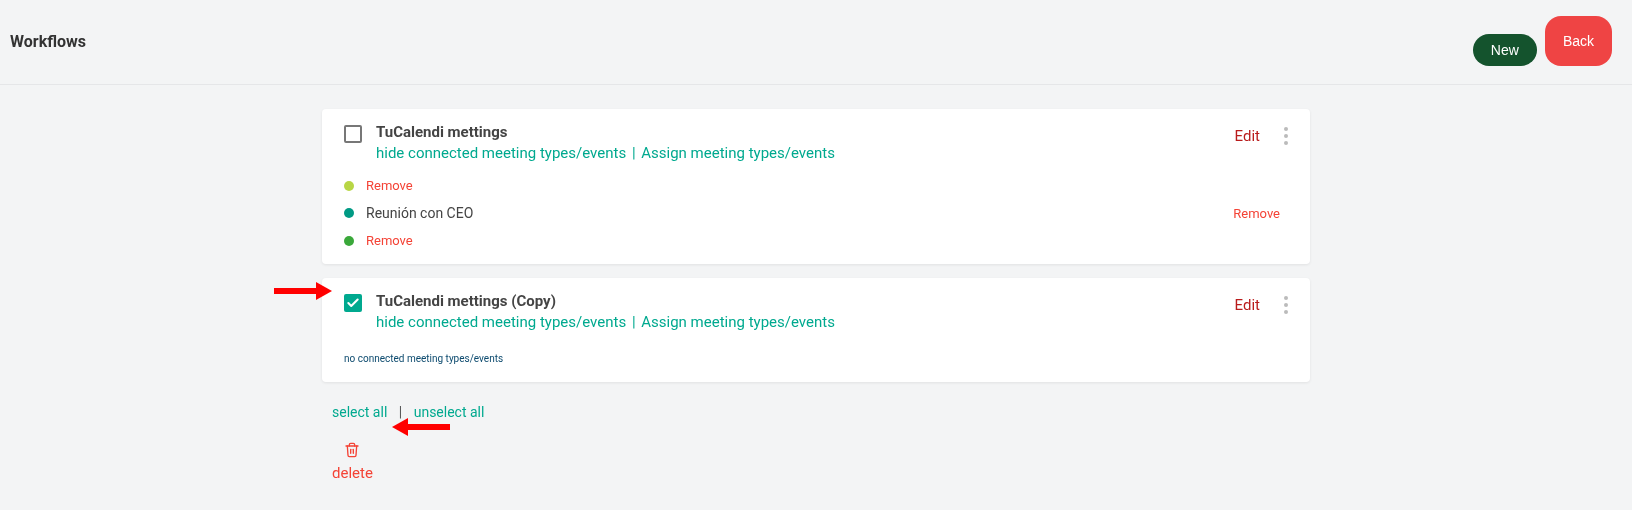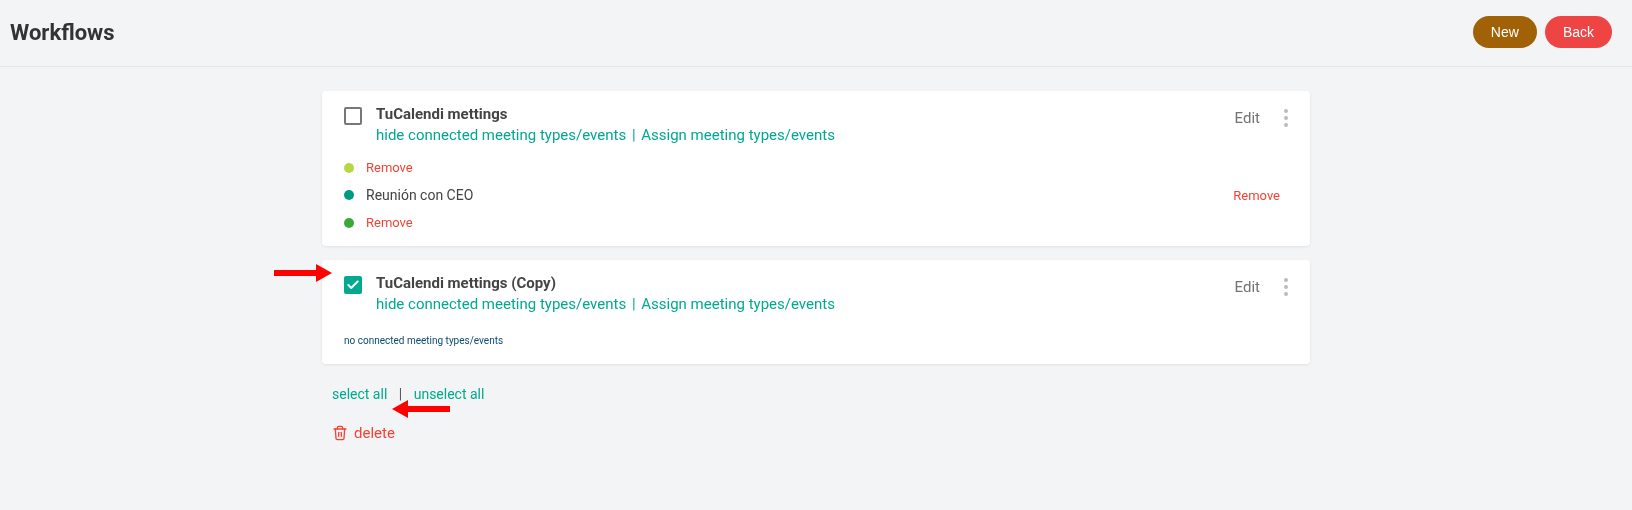--- a/index.html
+++ b/index.html
@@ -10,35 +10,35 @@
       width: 1632px;
     }
     .header {
       display: flex;
       justify-content: space-between;
       align-items: center;
       padding: 16px 20px 18px 10px;
       border-bottom: 1px solid #e5e6e8;
     }
     .page-title {
-      font-size: 22px;
+      font-size: 16px;
       font-weight: 700;
       color: #333;
     }
     .header-buttons { display: flex; gap: 8px; }
     .btn {
       padding: 8px 18px;
       border-radius: 16px;
       font-size: 14px;
       font-weight: 500;
       border: none;
       cursor: pointer;
       color: #fff;
     }
-    .btn-new { background: #a16207; }
+    .btn-new { background: #14532d; margin-top: 18px; }
     .btn-back { background: #ef4444; }
 
     .content {
       width: 988px;
       margin: 24px auto 0;
     }
 
     .card {
       background: #fff;
       border-radius: 4px;
@@ -82,21 +82,21 @@
       color: #00a98f;
     }
     .card-links span { cursor: pointer; }
     .card-links .sep { color: #00a98f; margin: 0 2px; }
     .card-actions {
       display: flex;
       align-items: center;
       gap: 20px;
     }
     .edit-link {
-      color: #737373;
+      color: #b91c1c;
       font-size: 15px;
       cursor: pointer;
     }
     .more-dots {
       display: flex;
       flex-direction: column;
       gap: 3px;
       cursor: pointer;
       padding: 4px;
     }
@@ -143,20 +143,21 @@
     }
     .bulk-row1 span { cursor: pointer; }
     .bulk-row1 .sep { color: #555; margin: 0 8px; }
     .bulk-delete {
       display: inline-flex;
       align-items: center;
       gap: 6px;
       color: #f44336;
       font-size: 15px;
       cursor: pointer;
+      flex-direction: column;
     }
     .bulk-delete svg { width: 16px; height: 16px; }
 
     .arrow-annotation {
       position: absolute;
       pointer-events: none;
     }
     .arrow-svg { display: block; }
   </style>
 </head>

